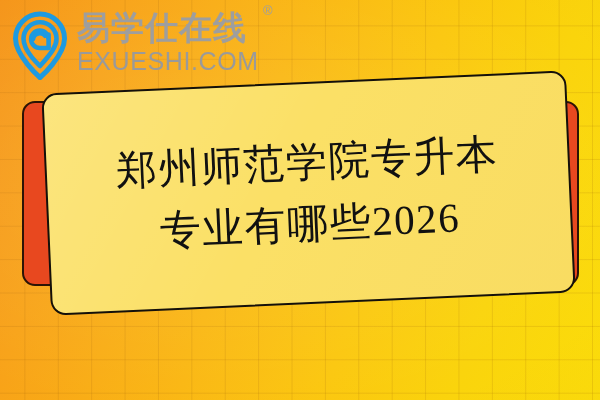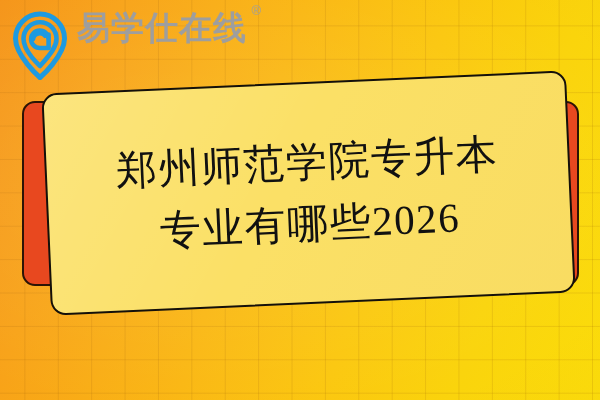--- a/index.html
+++ b/index.html
@@ -196,16 +196,17 @@
         <path d="M39.5 31.3 A8.7 8.7 0 1 0 30.8 40 L39.6 40 L39.6 26.5" stroke-width="4.6"></path>
         <path d="M24.5 31.4 A6.4 6.4 0 0 1 36 28.5" stroke-width="3.4"></path>
       </g>
     </svg>
 
     <div class="logo-words">
       <div class="logo-cn">
         <span>易学仕在线</span>
         <span class="logo-reg">®</span>
       </div>
+      <div class="logo-en">EXUESHI.COM</div>
     </div>
   </div>
 
 </div>
 
 </body></html>

